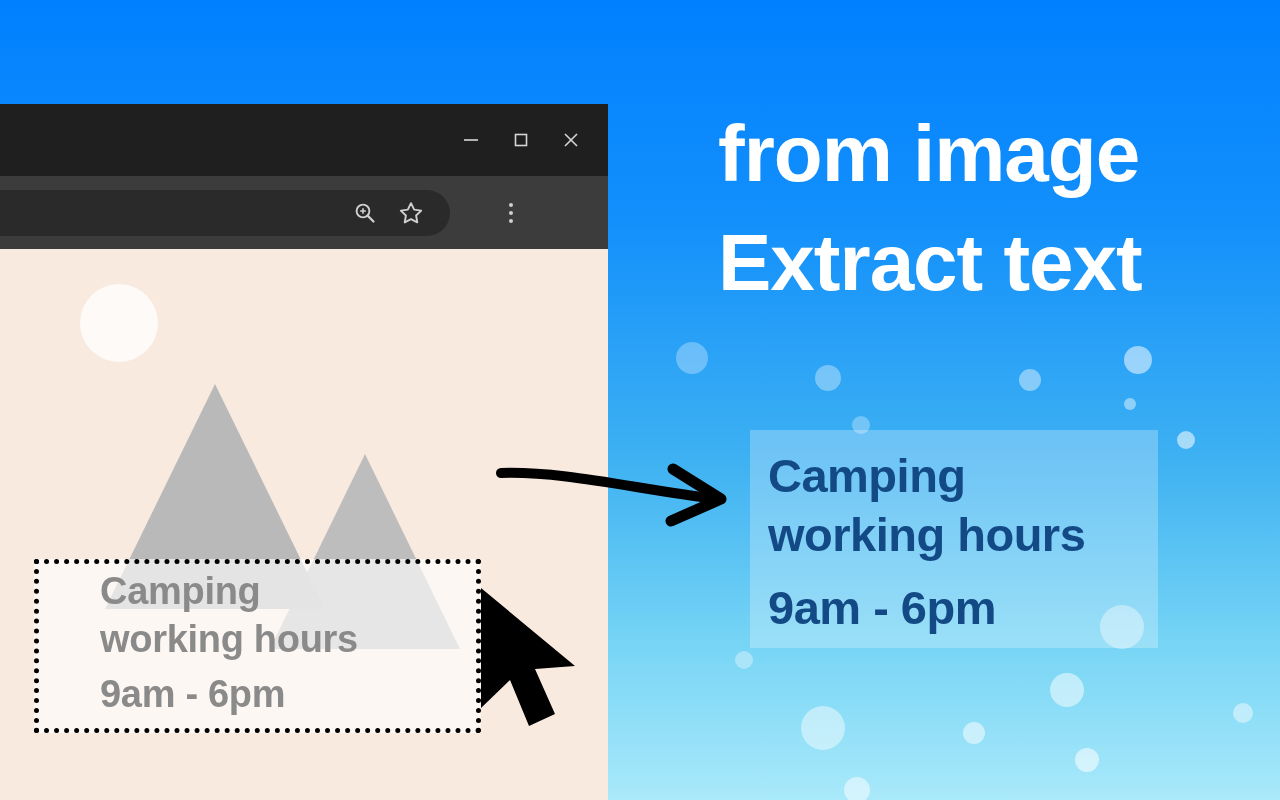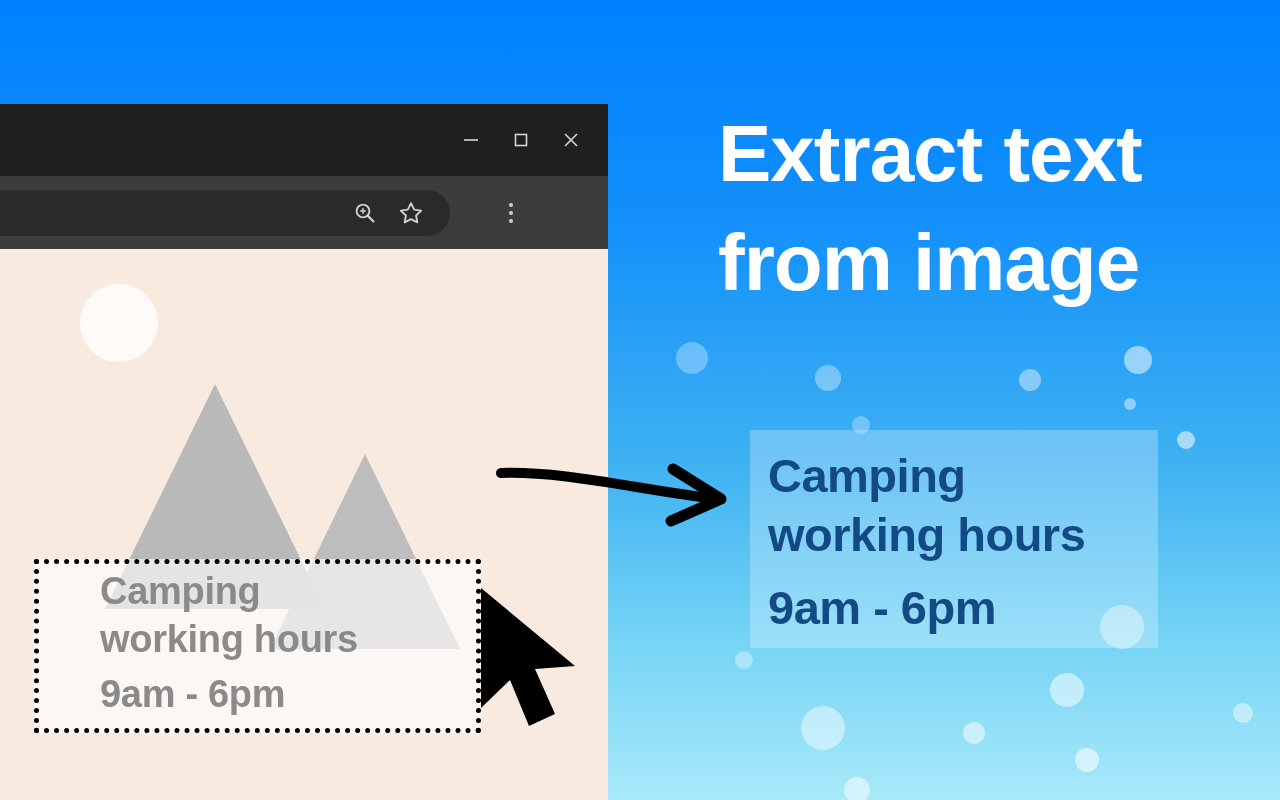--- a/index.html
+++ b/index.html
@@ -132,22 +132,22 @@
       <div class="bubble" style="left: 801px; top: 706px; width: 44px; height: 44px; opacity: 0.45;"></div>
       <div class="bubble" style="left: 1050px; top: 673px; width: 34px; height: 34px; opacity: 0.5;"></div>
       <div class="bubble" style="left: 1075px; top: 748px; width: 24px; height: 24px; opacity: 0.55;"></div>
       <div class="bubble" style="left: 963px; top: 722px; width: 22px; height: 22px; opacity: 0.5;"></div>
       <div class="bubble" style="left: 844px; top: 777px; width: 26px; height: 26px; opacity: 0.5;"></div>
       <div class="bubble" style="left: 1233px; top: 703px; width: 20px; height: 20px; opacity: 0.45;"></div>
       <div class="bubble" style="left: 735px; top: 651px; width: 18px; height: 18px; opacity: 0.35;"></div>
     </div>
 
   <div id="headline">
+    <span class="hl-line">from image</span>
     <span class="hl-line">Extract text</span>
-    <span class="hl-line">from image</span>
   </div>
 
   <div id="result-panel"></div>
   <div id="result-text">
     <span class="rt-line">Camping</span>
     <span class="rt-line">working hours</span>
     <span class="rt-line gap">9am - 6pm</span>
   </div>
 
   <div id="browser-window">

